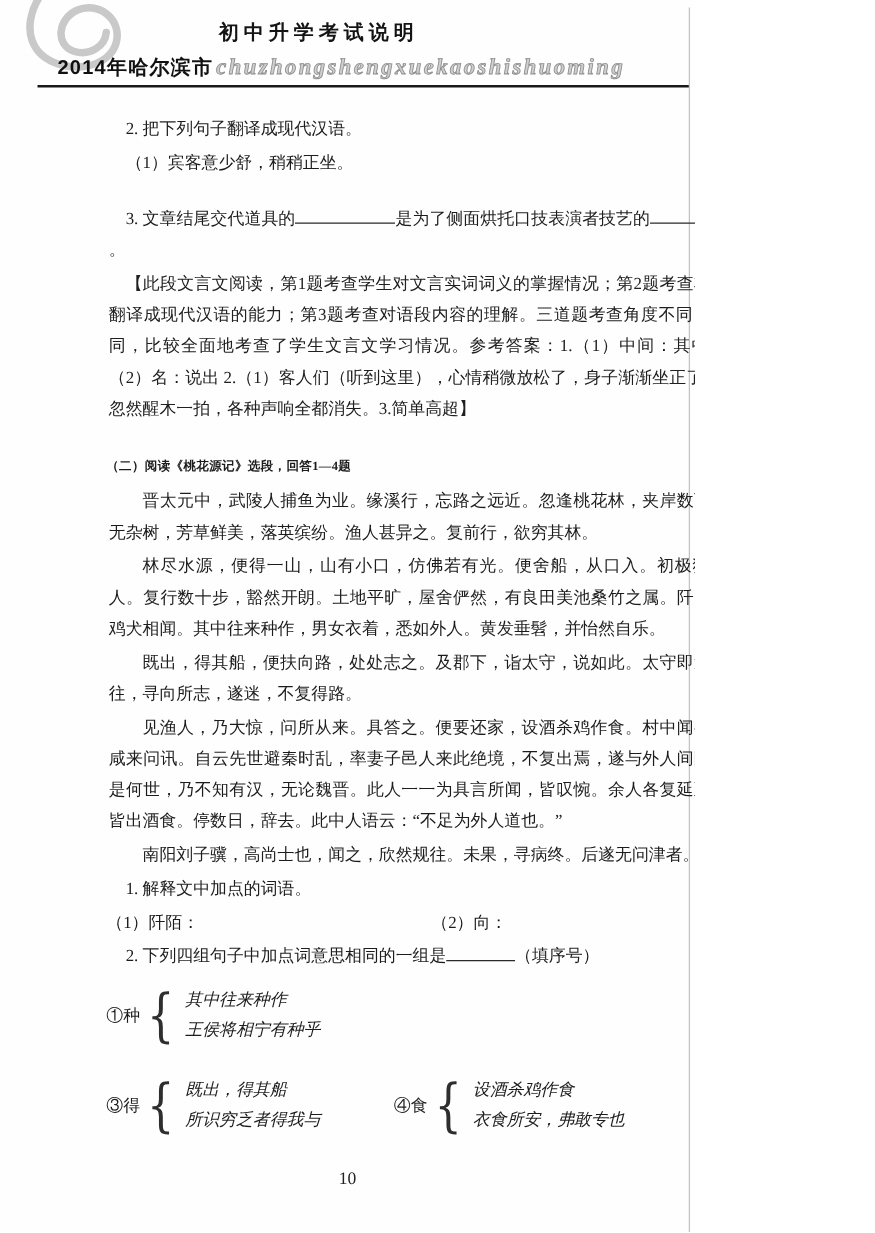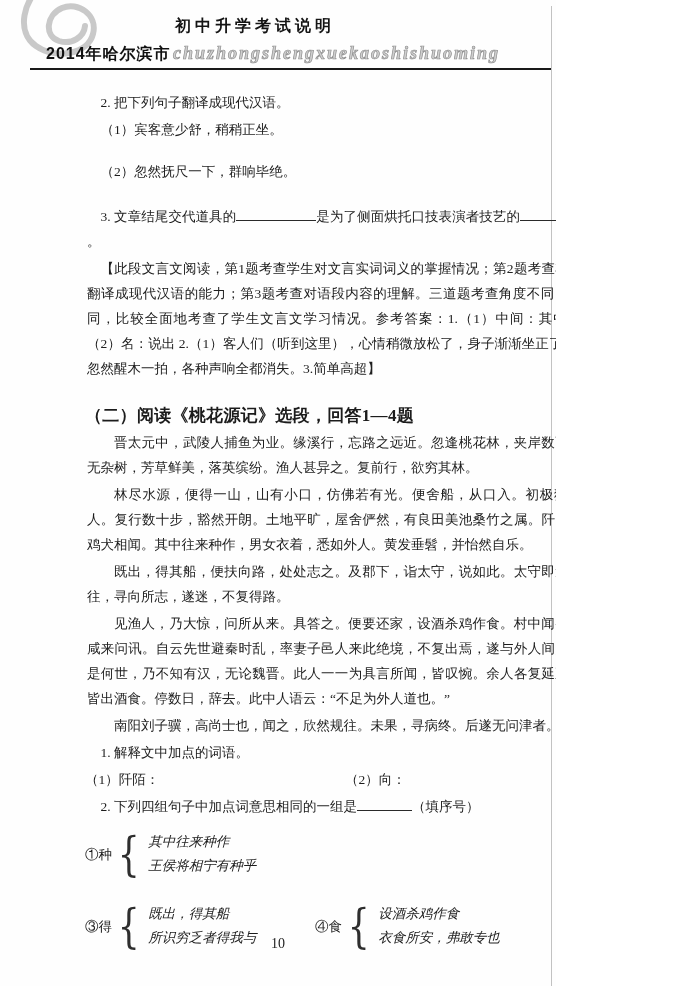--- a/index.html
+++ b/index.html
@@ -37,21 +37,21 @@
   p { margin:2px; }
   .ind1 { text-indent:1em; }
   .ind2 { text-indent:2em; }
   .mt17 { margin-top:17px; }
   .mt20 { margin-top:20px; }
   .blank { display:inline-block; border-bottom:1px solid #2a2a2a; height:14px; vertical-align:baseline; }
   .blank.w1 { width:80px; }
   .blank.w2 { width:90px; }
   .blank.w3 { width:55px; }
   .commentary { text-indent:1em; color:#202020; }
-  .sec-heading { margin-top:22px; font-size:17px; font-weight:bold; letter-spacing:0.3px; }
+  .sec-heading { margin-top:22px; font-size:10px; font-weight:bold; letter-spacing:0.3px; }
   .q1row { display:flex; }
   .q1row .item1 { width:260px; }
   .grouprow { display:flex; margin-top:10px; align-items:center; }
   .grouprow.row2 { margin-top:22px; }
   .group { display:flex; align-items:center; }
   .group.col1 { width:230px; }
   .glabel { font-size:13.5px; white-space:nowrap; }
   .brace { display:inline-block; margin:0 5px 0 2px; color:#2e2e2e; }
   .brace::before {
     content:"{"; font-family:"DejaVu Serif",serif; font-size:46px; font-weight:200;
@@ -74,21 +74,20 @@
     <div class="pinyin">chuzhongshengxuekaoshishuoming</div>
     <div class="header-rule"></div>
   </div>
 
   <div class="edge-line"></div>
 
   <main class="content">
 
     <p class="ind1">2. 把下列句子翻译成现代汉语。</p>
     <p class="ind1">（1）宾客意少舒，稍稍正坐。</p>
-    <p class="ind1 mt17">（2）忽然抚尺一下，群响毕绝。</p>
 
     <p class="ind1 mt20"><span>3. 文章结尾交代道具的</span><span class="blank w1"></span><span>是为了侧面烘托口技表演者技艺的</span><span class="blank w2"></span><span>。</span></p>
 
     <p class="commentary">【此段文言文阅读，第1题考查学生对文言实词词义的掌握情况；第2题考查将文言文翻译成现代汉语的能力；第3题考查对语段内容的理解。三道题考查角度不同，层次不同，比较全面地考查了学生文言文学习情况。参考答案：1.（1）中间：其中夹杂着 （2）名：说出 2.（1）客人们（听到这里），心情稍微放松了，身子渐渐坐正了。（2）忽然醒木一拍，各种声响全都消失。3.简单高超】</p>
 
     <h3 class="sec-heading">（二）阅读《桃花源记》选段，回答1—4题</h3>
 
     <p class="ind2">晋太元中，武陵人捕鱼为业。缘溪行，忘路之远近。忽逢桃花林，夹岸数百步，中无杂树，芳草鲜美，落英缤纷。渔人甚异之。复前行，欲穷其林。</p>
     <p class="ind2">林尽水源，便得一山，山有小口，仿佛若有光。便舍船，从口入。初极狭，才通人。复行数十步，豁然开朗。土地平旷，屋舍俨然，有良田美池桑竹之属。阡陌交通，鸡犬相闻。其中往来种作，男女衣着，悉如外人。黄发垂髫，并怡然自乐。</p>
     <p class="ind2">既出，得其船，便扶向路，处处志之。及郡下，诣太守，说如此。太守即遣人随其往，寻向所志，遂迷，不复得路。</p>

